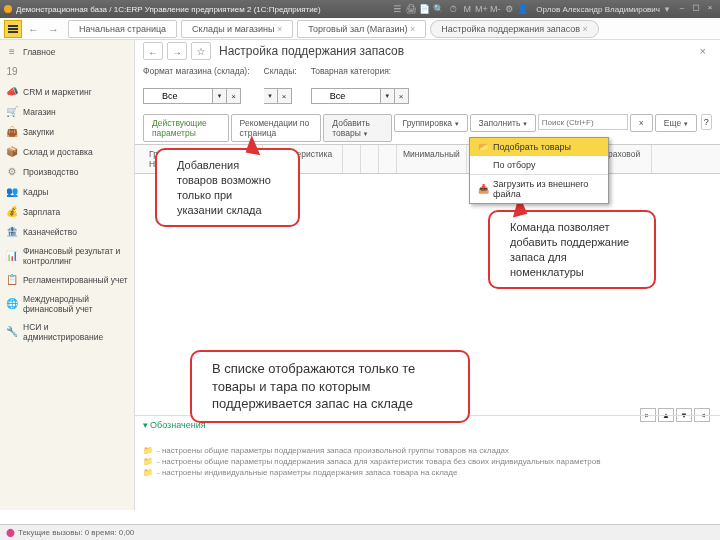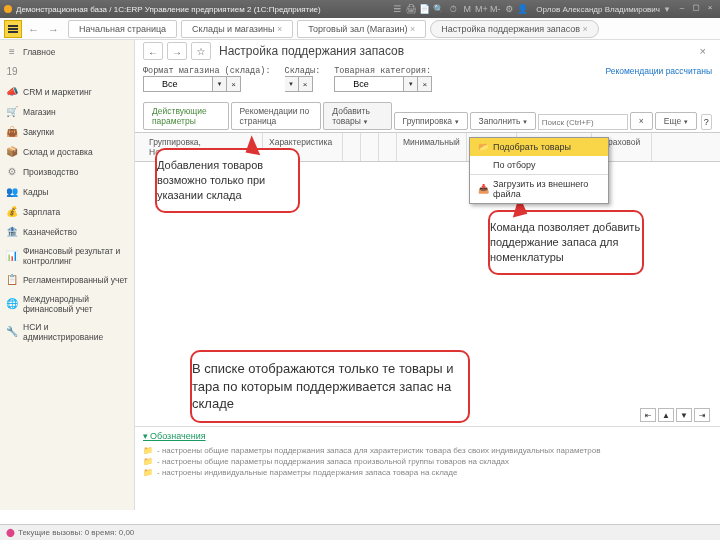--- a/index.html
+++ b/index.html
@@ -26,57 +26,57 @@
 
 .content { flex: 1; padding: 0; position: relative; background: #fff; }
 .page-toolbar { height: 22px; display: flex; align-items: center; padding: 4px 8px; gap: 4px; }
 .page-toolbar .pbtn { width: 20px; height: 18px; border: 1px solid #ccc; border-radius: 2px; display: flex; align-items: center; justify-content: center; font-size: 10px; color: #555; background: #fff; }
 .page-title { font-size: 12px; color: #444; margin-left: 4px; }
 .close-x { margin-left: auto; color: #888; font-size: 11px; padding-right: 6px; }
 
 .filters { padding: 4px 8px; }
 .filter-row { display: flex; gap: 14px; margin-bottom: 4px; }
 .filter-group { display: flex; flex-direction: column; }
-.filter-label { font-size: 8.5px; color: #555; margin-bottom: 0; font-family: Liberation Mono, monospace; }
+.filter-label { font-size: 8.5px; color: #555; margin-bottom: 12px; }
 .filter-select { display: flex; }
 .filter-select input { height: 16px; border: 1px solid #aaa; padding: 0 18px; font-size: 9px; }
 .filter-select .drop { width: 14px; height: 16px; border: 1px solid #aaa; border-left: none; display: flex; align-items: center; justify-content: center; font-size: 7px; background: #f5f5f5; }
 .filter-select .clear { width: 14px; height: 16px; border: 1px solid #aaa; border-left: none; display: flex; align-items: center; justify-content: center; font-size: 8px; background: #f5f5f5; }
 .recom-link { font-size: 8.5px; color: #1a73c7; margin-left: auto; }
 
-.action-row { display: flex; gap: 2px; padding: 2px 8px; align-items: flex-end; }
+.action-row { display: flex; gap: 2px; padding: 2px 8px; align-items: flex-start; }
 .action-btn { padding: 3px 8px; border: 1px solid #bbb; border-radius: 2px; font-size: 8.5px; background: #fff; color: #555; }
 .action-btn.green { color: #4a8a3e; }
 .action-btn.selected { background: #f5f5f5; }
 .action-btn .dd { font-size: 7px; margin-left: 3px; }
 .search-box { width: 90px; height: 16px; border: 1px solid #ccc; padding: 0 3px; font-size: 8px; color: #aaa; }
 .more-btn { margin-left: auto; }
 .qmark { width: 16px; height: 16px; border: 1px solid #ccc; border-radius: 2px; display: flex; align-items: center; justify-content: center; font-size: 9px; margin-left: 2px; }
 
 .dropdown-menu { position: absolute; left: 334px; top: 97px; background: #fff; border: 1px solid #999; box-shadow: 2px 2px 4px rgba(0,0,0,0.3); width: 140px; z-index: 10; }
 .dropdown-menu .ditem { padding: 4px 8px; font-size: 9px; display: flex; align-items: center; gap: 5px; }
 .dropdown-menu .ditem.hot { background: #f9d648; }
 .dropdown-menu .ditem .dicon { width: 10px; font-size: 9px; }
 .dropdown-menu .divider { height: 1px; background: #ddd; }
 
 .table-header { display: flex; padding: 0 8px; border-top: 1px solid #ccc; border-bottom: 1px solid #ccc; background: #f9f9f9; }
 .table-header .th { padding: 4px 6px; font-size: 8.5px; color: #555; border-right: 1px solid #ddd; }
 
 .footer { position: absolute; bottom: 28px; left: 0; right: 0; padding: 4px 8px; border-top: 1px solid #ddd; }
-.footer .legend-title { color: #1a9960; font-size: 9px; margin-bottom: 4px; text-decoration: underline; }
+.footer .legend-title { color: #1a9960; font-size: 9px; margin-bottom: 15px; }
 .footer .legend-title::before { content: "▾ "; }
 .footer .legend { font-size: 8px; color: #888; padding: 1px 0 1px 14px; position: relative; }
 .footer .legend::before { content: "📁"; position: absolute; left: 0; font-size: 8px; }
 
 .status { position: absolute; bottom: 0; left: 0; right: 0; height: 16px; background: #f0f0f0; border-top: 1px solid #ccc; display: flex; align-items: center; padding: 0 6px; font-size: 8px; color: #666; }
 .status .sicon { color: #d48; margin-right: 3px; }
 
-.callout { position: absolute; background: #fff; border: 2px solid #d33; border-radius: 10px; padding: 8px 0; font-size: 12px; color: #333; line-height: 1.35; z-index: 5; }
+.callout { position: absolute; background: #fff; border: 2px solid #d33; border-radius: 10px; padding: 8px 20px; font-size: 12px; color: #333; line-height: 1.35; z-index: 5; }
 .callout.c1 { left: 155px; top: 148px; width: 145px; font-size: 11px; }
-.callout.c2 { left: 488px; top: 210px; width: 156px; font-size: 11px; }
+.callout.c2 { left: 488px; top: 210px; width: 168px; font-size: 11px; }
 .callout.c3 { left: 190px; top: 350px; width: 280px; font-size: 13px; }
 .callout .tail { position: absolute; width: 0; height: 0; }
 .c1 .tail { top: -14px; left: 90px; border-left: 3px solid transparent; border-right: 12px solid transparent; border-bottom: 18px solid #d33; transform: rotate(10deg); }
 .c2 .tail { top: -16px; left: 20px; border-left: 12px solid transparent; border-right: 3px solid transparent; border-bottom: 20px solid #d33; transform: rotate(-15deg); }
 
 .nav-btns { position: absolute; right: 10px; bottom: 88px; display: flex; gap: 2px; }
 .nav-btns .nb { width: 16px; height: 14px; border: 1px solid #bbb; background: #fff; font-size: 8px; display: flex; align-items: center; justify-content: center; }
 </style>
 </head>
 <body>
@@ -200,21 +200,20 @@
           </div>
         </div>
         <div class="filter-group">
           <span class="filter-label">Товарная категория:</span>
           <div class="filter-select">
             <input style="width: 70px;" value="Все">
             <div class="drop">▾</div>
             <div class="clear">×</div>
           </div>
         </div>
-        <span class="recom-link">Рекомендации рассчитаны</span>
       </div>
     </div>
 
     <div class="action-row">
       <div class="action-btn green">Действующие параметры</div>
       <div class="action-btn">Рекомендации по страница</div>
       <div class="action-btn selected"><span>Добавить товары</span><span class="dd">▾</span></div>
       <div class="action-btn"><span>Группировка</span><span class="dd">▾</span></div>
       <div class="action-btn"><span>Заполнить</span><span class="dd">▾</span></div>
       <input class="search-box" placeholder="Поиск (Ctrl+F)" style="">
@@ -253,22 +252,22 @@
 
     <div class="nav-btns">
       <div class="nb">⇤</div>
       <div class="nb">▲</div>
       <div class="nb">▼</div>
       <div class="nb">⇥</div>
     </div>
 
     <div class="footer">
       <div class="legend-title">Обозначения</div>
+      <div class="legend">- настроены общие параметры поддержания запаса произвольной группы товаров на складах</div>
       <div class="legend">- настроены общие параметры поддержания запаса для характеристик товара без своих индивидуальных параметров</div>
-      <div class="legend">- настроены общие параметры поддержания запаса произвольной группы товаров на складах</div>
       <div class="legend">- настроены индивидуальные параметры поддержания запаса товара на складе</div>
     </div>
   </div>
 </div>
 
 <div class="status">
   <span class="sicon">⬤</span>
   <span>Текущие вызовы: 0  время: 0,00</span>
 </div>
 

